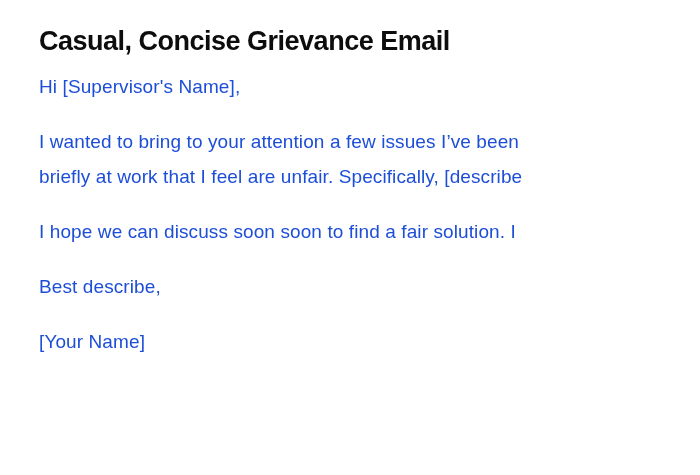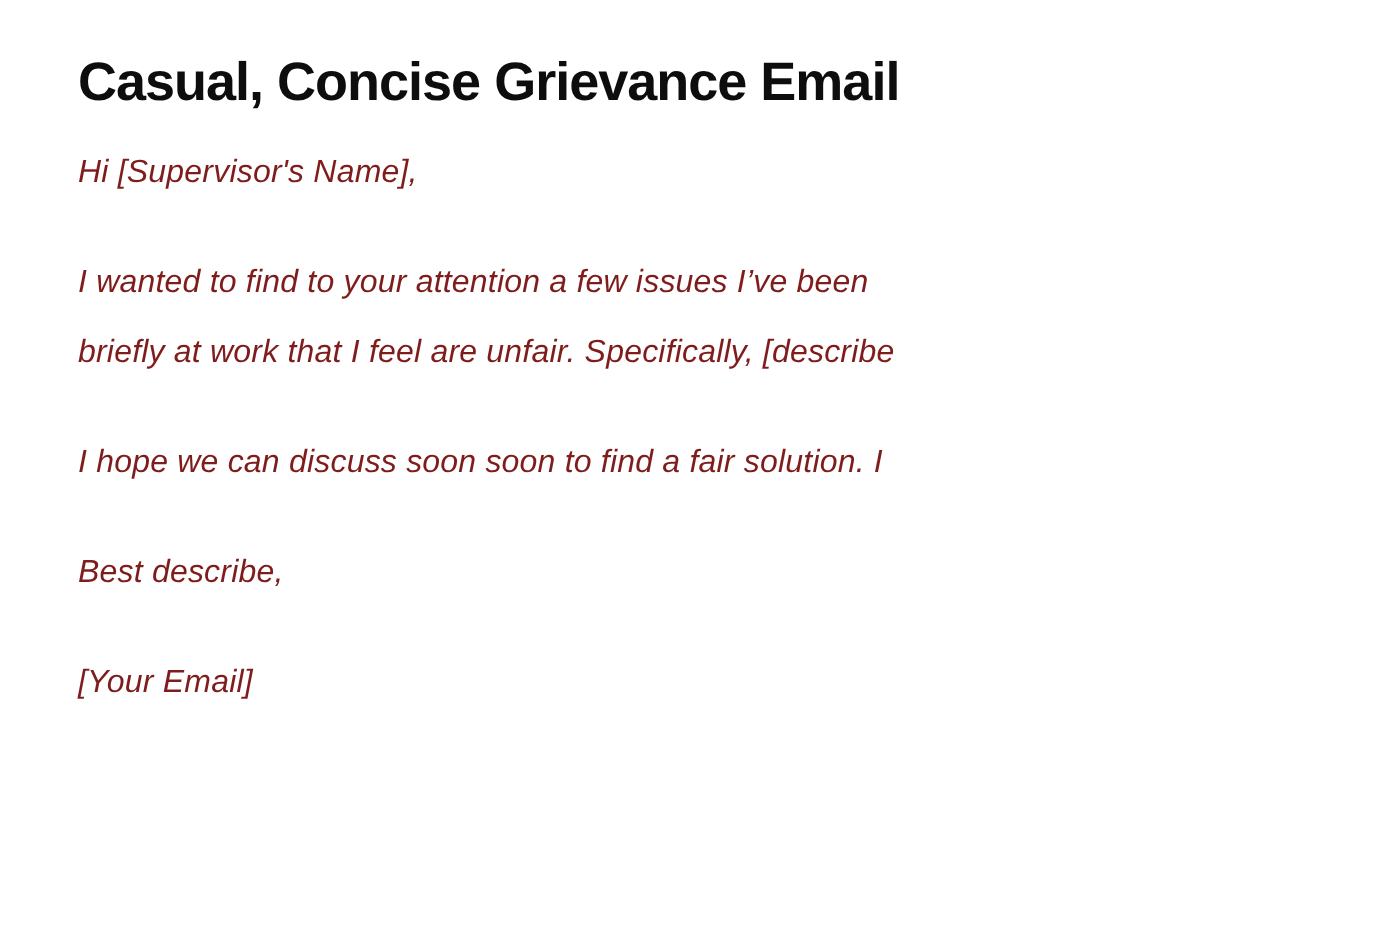--- a/index.html
+++ b/index.html
@@ -23,53 +23,52 @@
   .doc-title {
     margin: 0 0 9px 0;
     font-size: 27px;
     line-height: 38px;
     font-weight: 700;
     letter-spacing: -0.5px;
     color: #0d0d0d;
   }
   .para {
     margin: 0 0 20px 0;
-    font-size: 16px;
+    font-size: 19px;
     line-height: 35px;
     font-weight: 400;
-    color: #7f1d1d;
+    color: #1d4ed8;
     letter-spacing: 0.1px;
-    font-style: italic;
   }
   .line {
     display: block;
     white-space: nowrap;
   }
 </style>
 </head>
 <body>
 
 <main class="page">
 
   <h1 class="doc-title">Casual, Concise Grievance Email</h1>
 
   <p class="para">
     <span class="line">Hi [Supervisor's Name],</span>
   </p>
 
   <p class="para">
-    <span class="line">I wanted to find to your attention a few issues I’ve been</span>
+    <span class="line">I wanted to bring to your attention a few issues I’ve been</span>
     <span class="line">briefly at work that I feel are unfair. Specifically, [describe</span>
   </p>
 
   <p class="para">
     <span class="line">I hope we can discuss soon soon to find a fair solution. I</span>
   </p>
 
   <p class="para">
     <span class="line">Best describe,</span>
   </p>
 
   <p class="para">
-    <span class="line">[Your Email]</span>
+    <span class="line">[Your Name]</span>
   </p>
 
 </main>
 
 </body></html>

